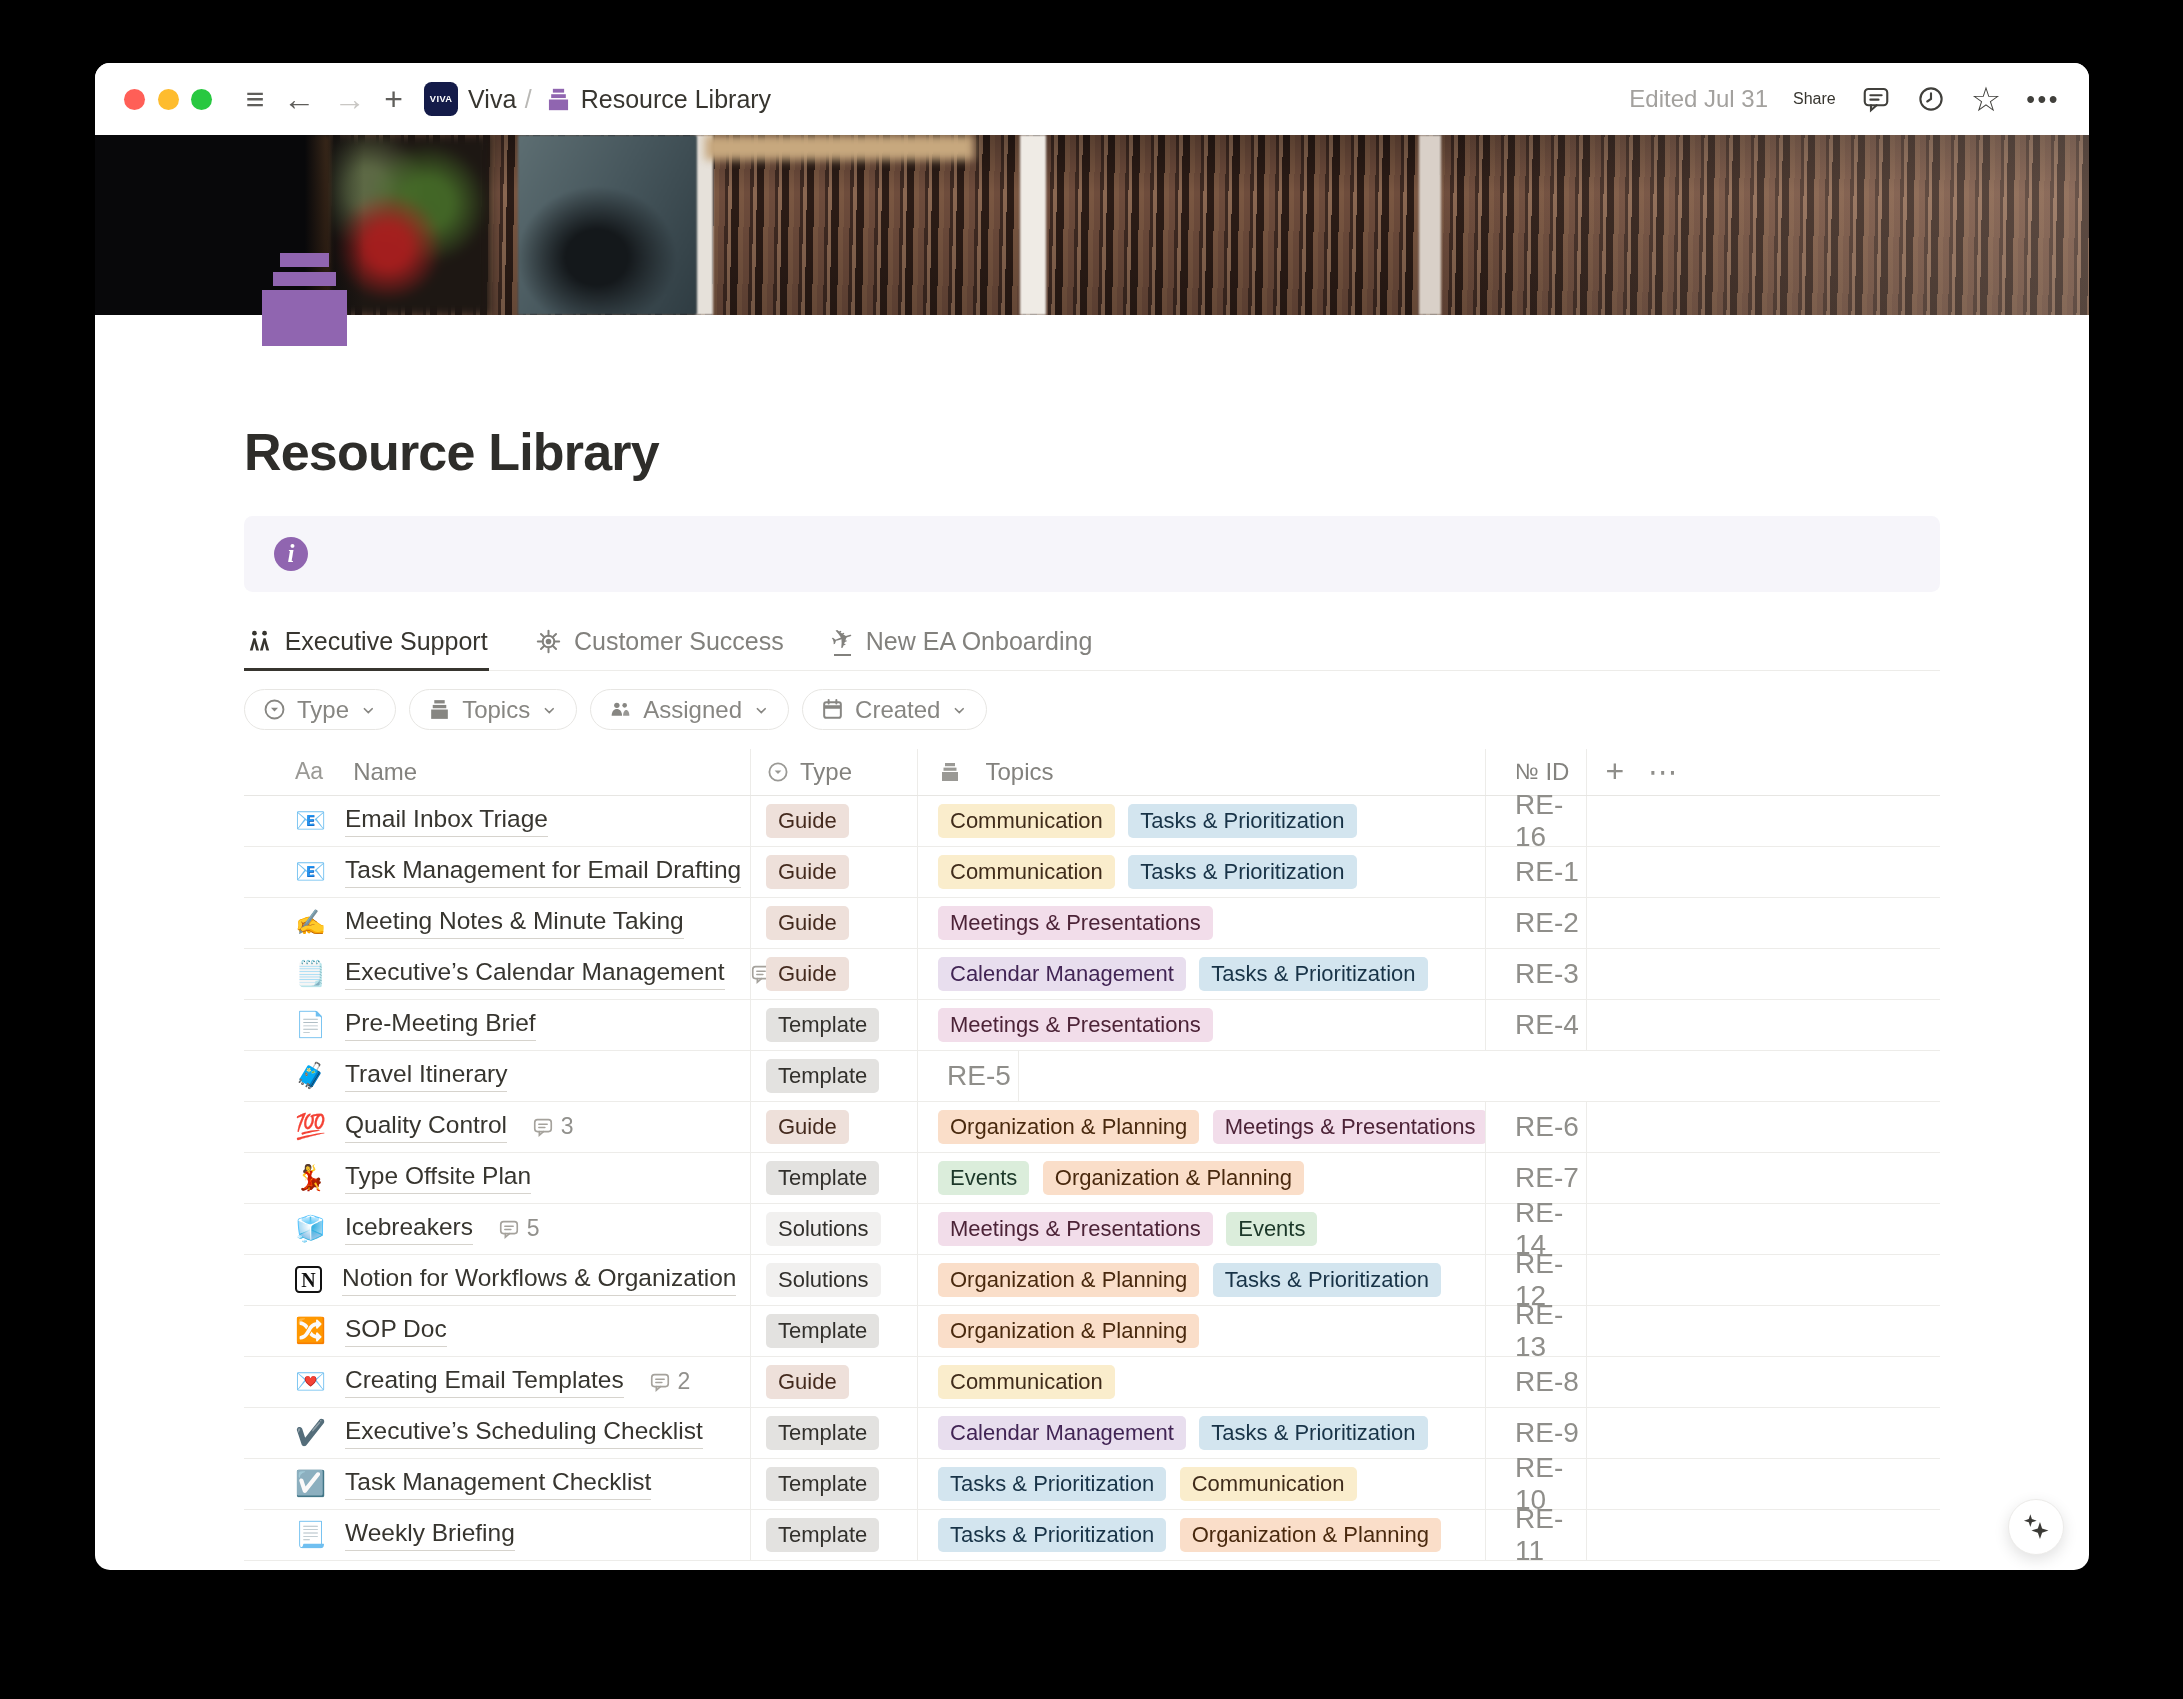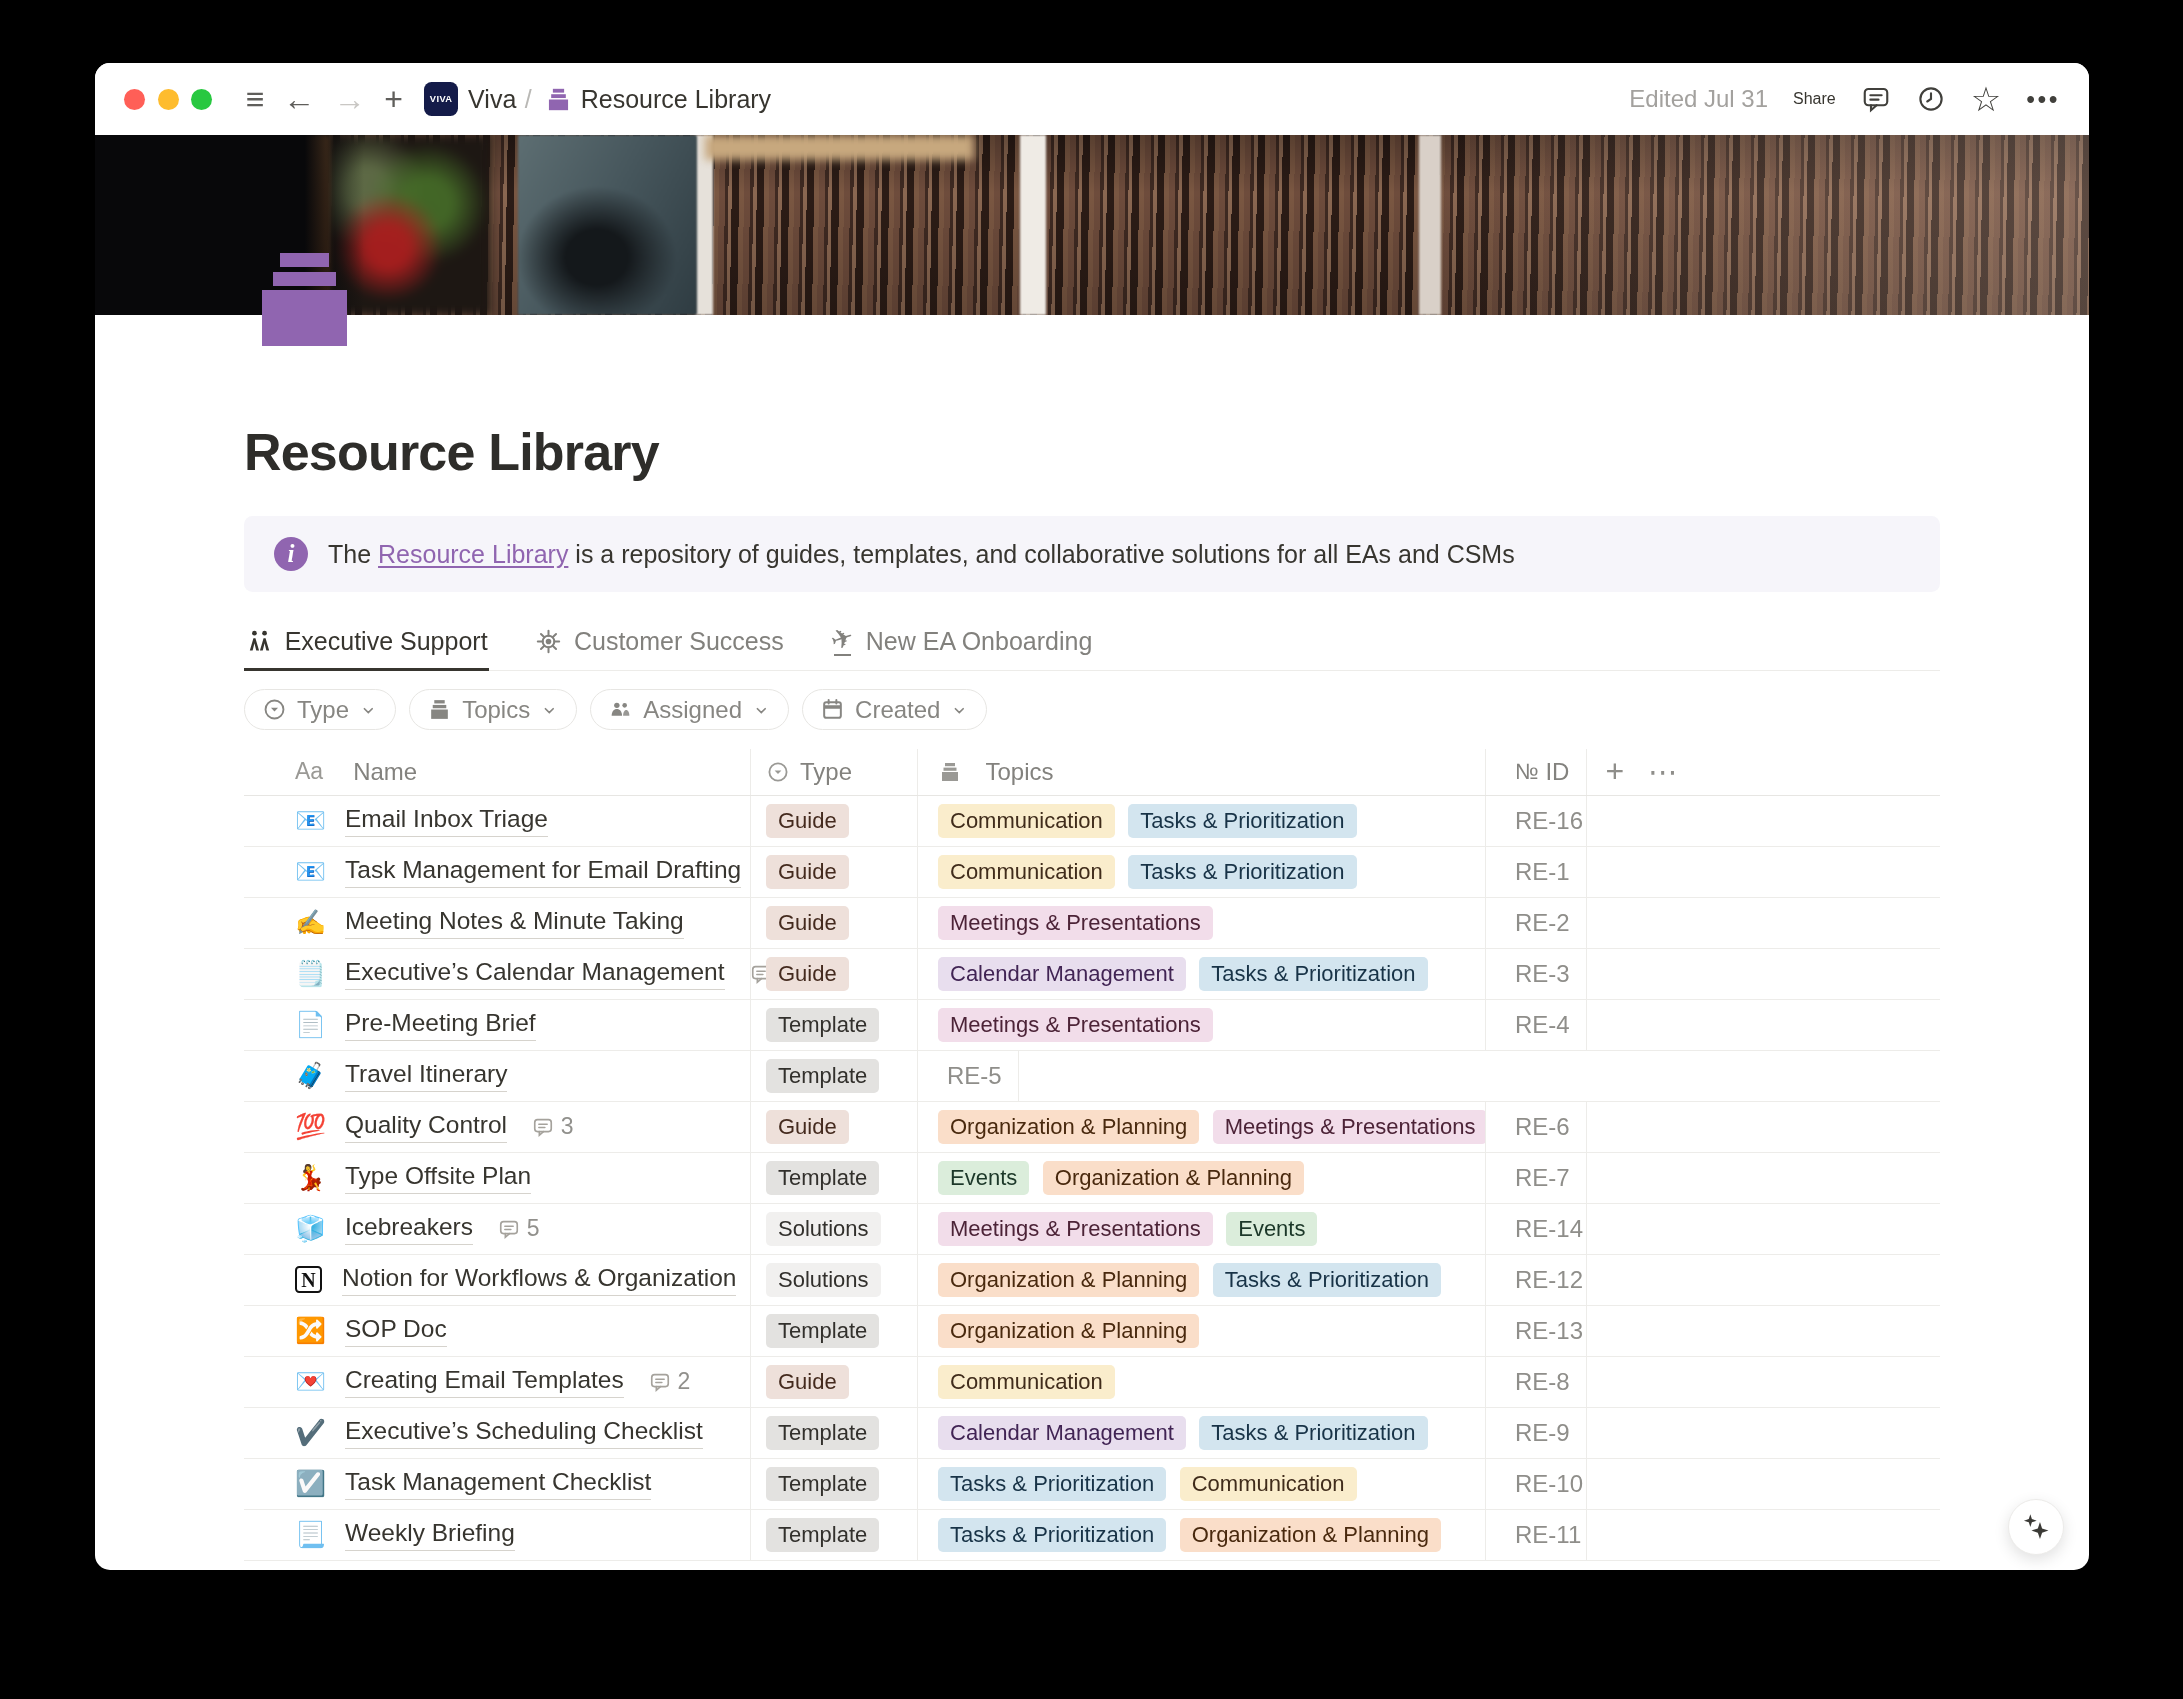--- a/index.html
+++ b/index.html
@@ -103,21 +103,21 @@
   .hdr-plus { color:#8F8E8A; font-size:32px; font-weight:300; cursor:pointer; }
   .hdr-more { color:#8F8E8A; font-size:29px; letter-spacing:1.7px; cursor:pointer; }
   .row-icon { font-size:25px; width:30px; text-align:center; flex:0 0 auto; }
   .row-icon.notion-logo { font-size:20px; width:27px; height:27px; line-height:24px; border:2.5px solid #111; border-radius:4.2px;
     font-weight:bold; font-family:"Liberation Serif","DejaVu Serif",serif; color:#111; }
   .row-name-label { font-size:24.5px; font-weight:500; color:#37352F; border-bottom:1.7px solid #D6D3CD; padding-bottom:2.5px;
     white-space:nowrap; cursor:pointer; }
   .comment-ind { display:flex; align-items:center; gap:6.8px; color:#91908C; font-size:23px; margin-left:5px; }
   .comment-ind svg { display:block; color:#A5A29C; }
   .tag { font-size:22px; padding:4.2px 12px; border-radius:5px; white-space:nowrap; line-height:25px; cursor:pointer; }
-  .id-val { font-size:24px; color:#8F8E8A; }
+  .id-val { font-size:28px; color:#8F8E8A; }
 
   
   .ai-btn { position:absolute; right:25px; bottom:15px; width:56px; height:56px; border-radius:50%; background:#fff;
     border:0.8px solid #ECEBE9; box-shadow:0 5px 15px rgba(0,0,0,.12); display:flex; align-items:center; justify-content:center; cursor:pointer; z-index:9; }
 </style>
 </head>
 <body>
 
 <div class="stage">
   <div class="window">
@@ -181,21 +181,20 @@
       <div class="bar1"></div>
         <div class="bar2"></div>
         <div class="body"></div>
     </div>
 
     <div class="content">
       <h1 class="page-title">Resource Library</h1>
 
       <div class="callout">
         <div class="info-icon">i</div>
-        <div class="callout-text"><span>The </span><span class="callout-link">Resource Library</span><span> is a repository of guides, templates, and collaborative solutions for all EAs and CSMs</span></div>
       </div>
 
       <div class="tabs">
         <div class="tab active">
           <span class="t-icon">
             <svg width="27" height="27" viewBox="0 0 24 24" fill="currentColor">
                 <circle cx="7.5" cy="4.6" r="2.1"></circle>
                 <circle cx="16.5" cy="4.6" r="2.1"></circle>
                 <path d="M3.4 20 L6.6 9 h1.8 L11.6 20 h-2.5 L7.5 13.5 5.9 20 Z"></path>
                 <path d="M12.4 20 L15.6 9 h1.8 L20.6 20 h-2.5 L16.5 13.5 14.9 20 Z"></path>

